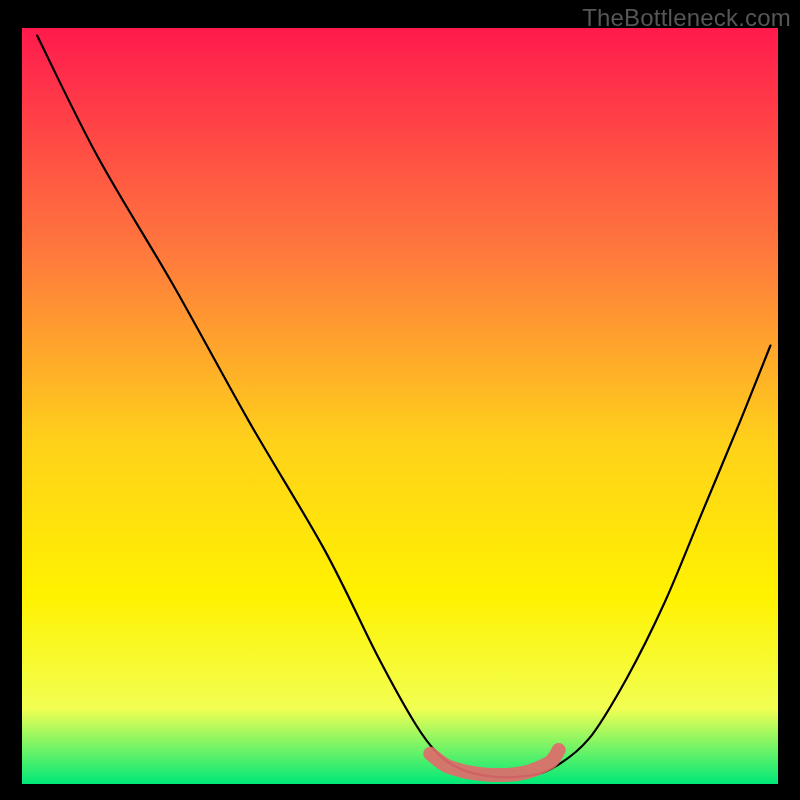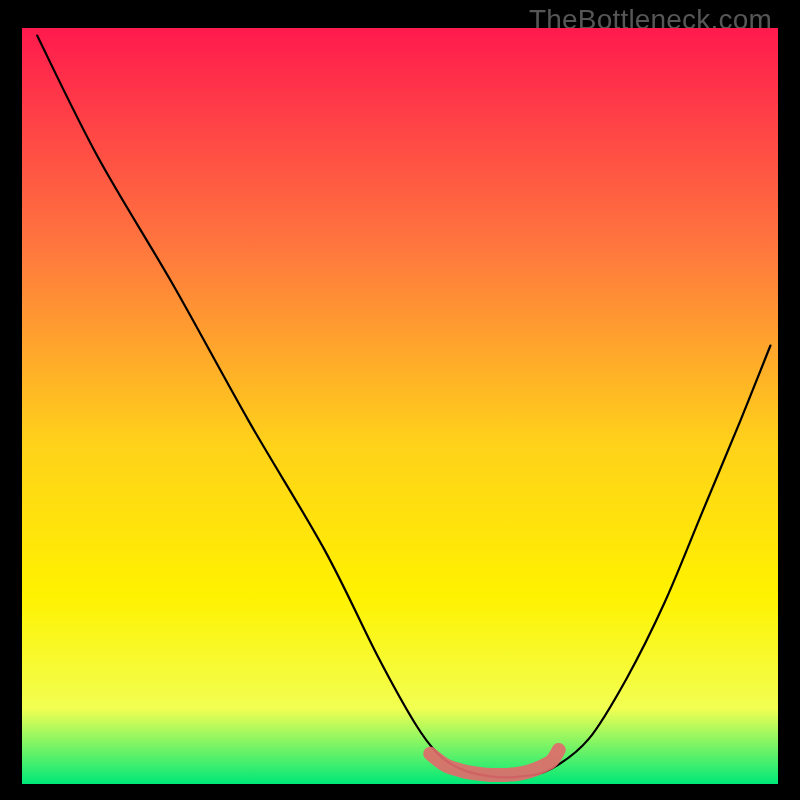--- a/index.html
+++ b/index.html
@@ -6,23 +6,23 @@
   html, body { width: 800px; height: 800px; background: #000; overflow: hidden; }
   .frame {
     position: relative;
     width: 800px;
     height: 800px;
     background: #000;
   }
   .watermark {
     position: absolute;
     top: 4px;
-    right: 28px;
+    right: 9px;
     font-family: Arial, Helvetica, sans-serif;
-    font-size: 28px;
+    font-size: 24px;
     font-weight: 500;
     color: #565656;
     letter-spacing: 0.2px;
   }
   .plot {
     position: absolute;
     left: 22px;
     top: 28px;
     width: 756px;
     height: 756px;

